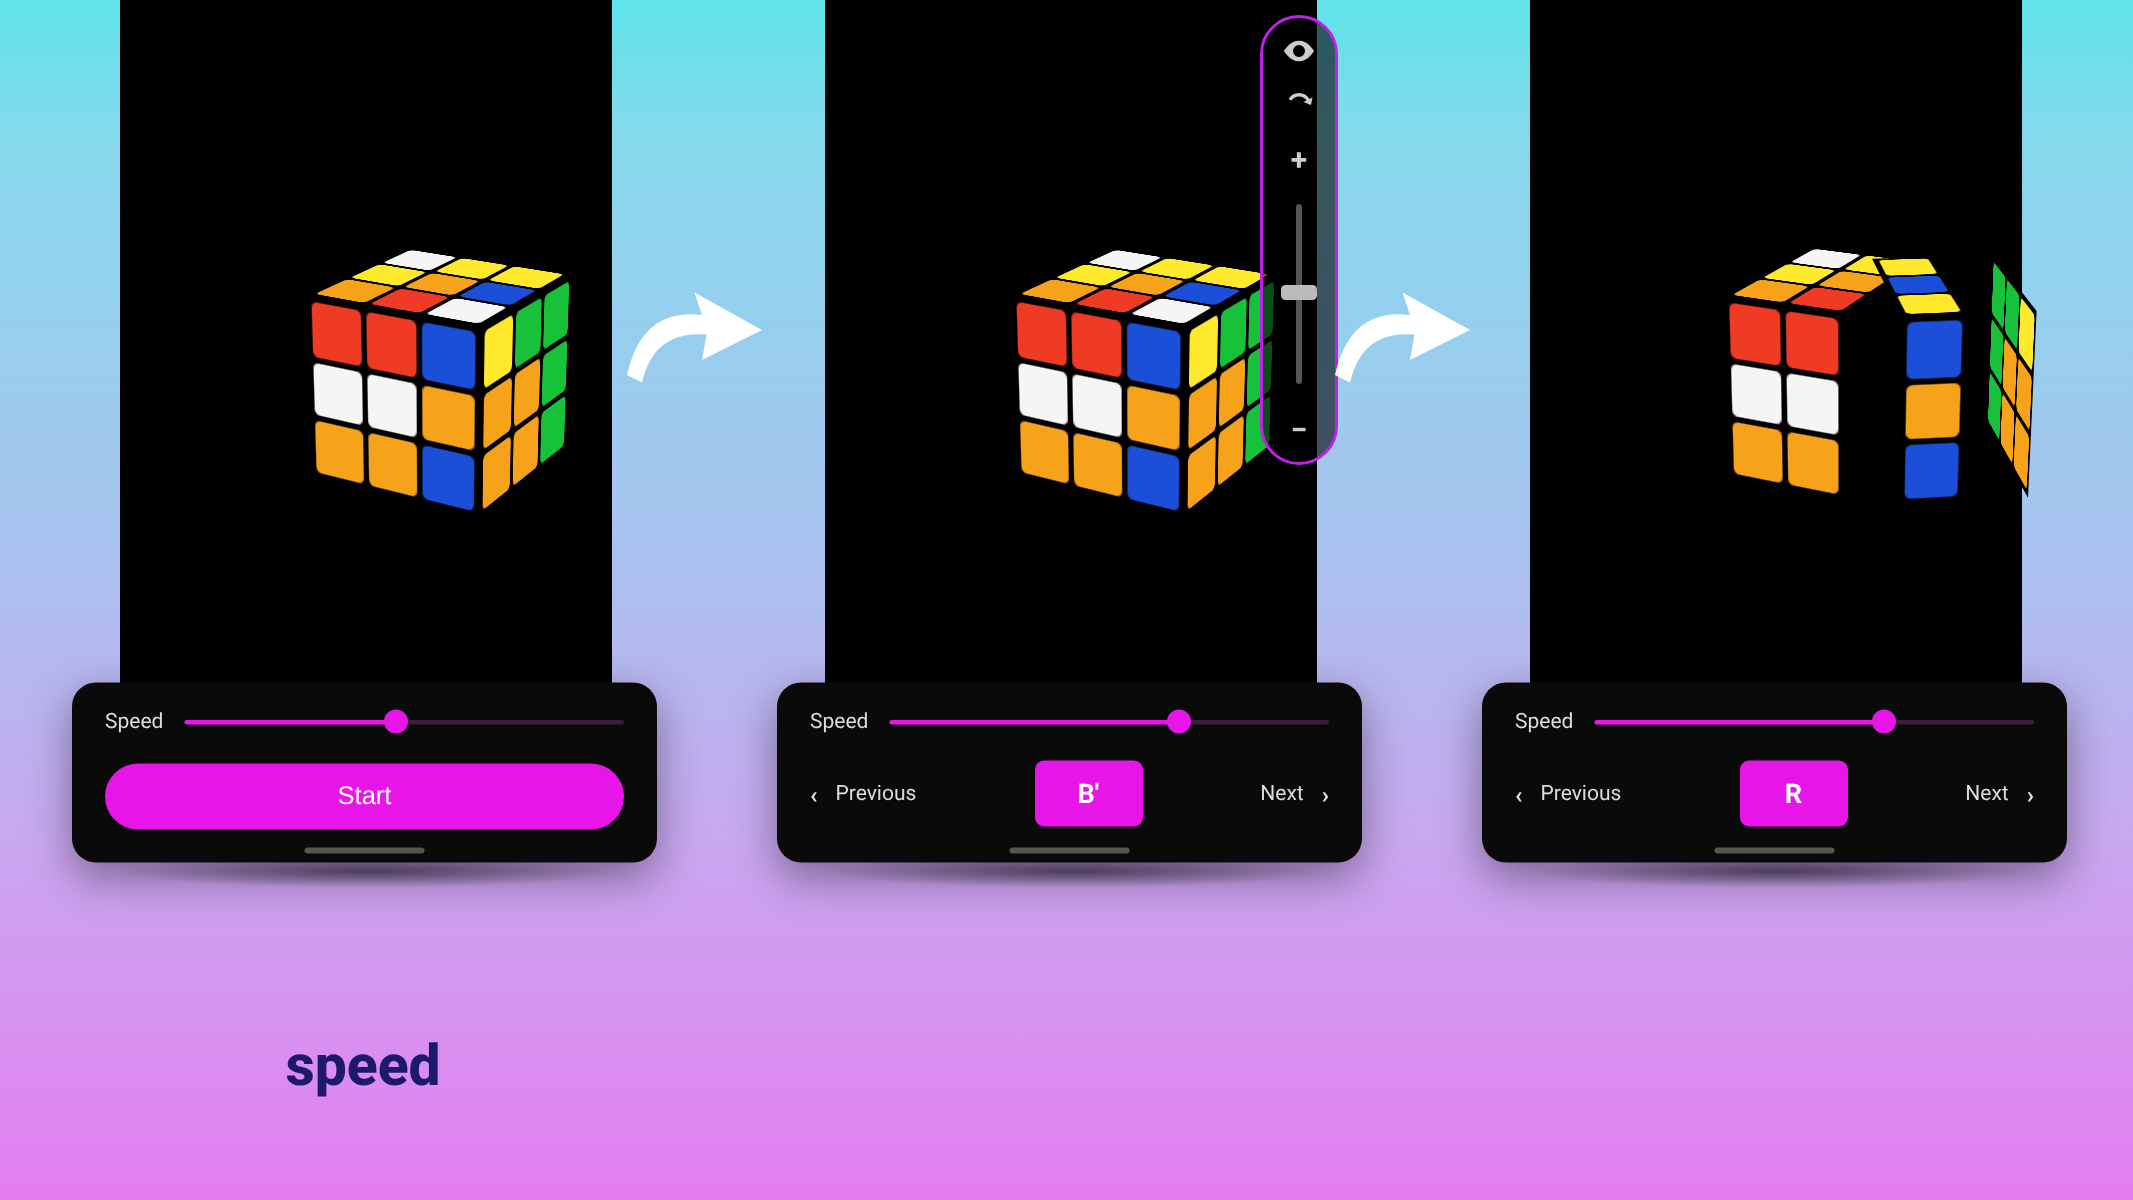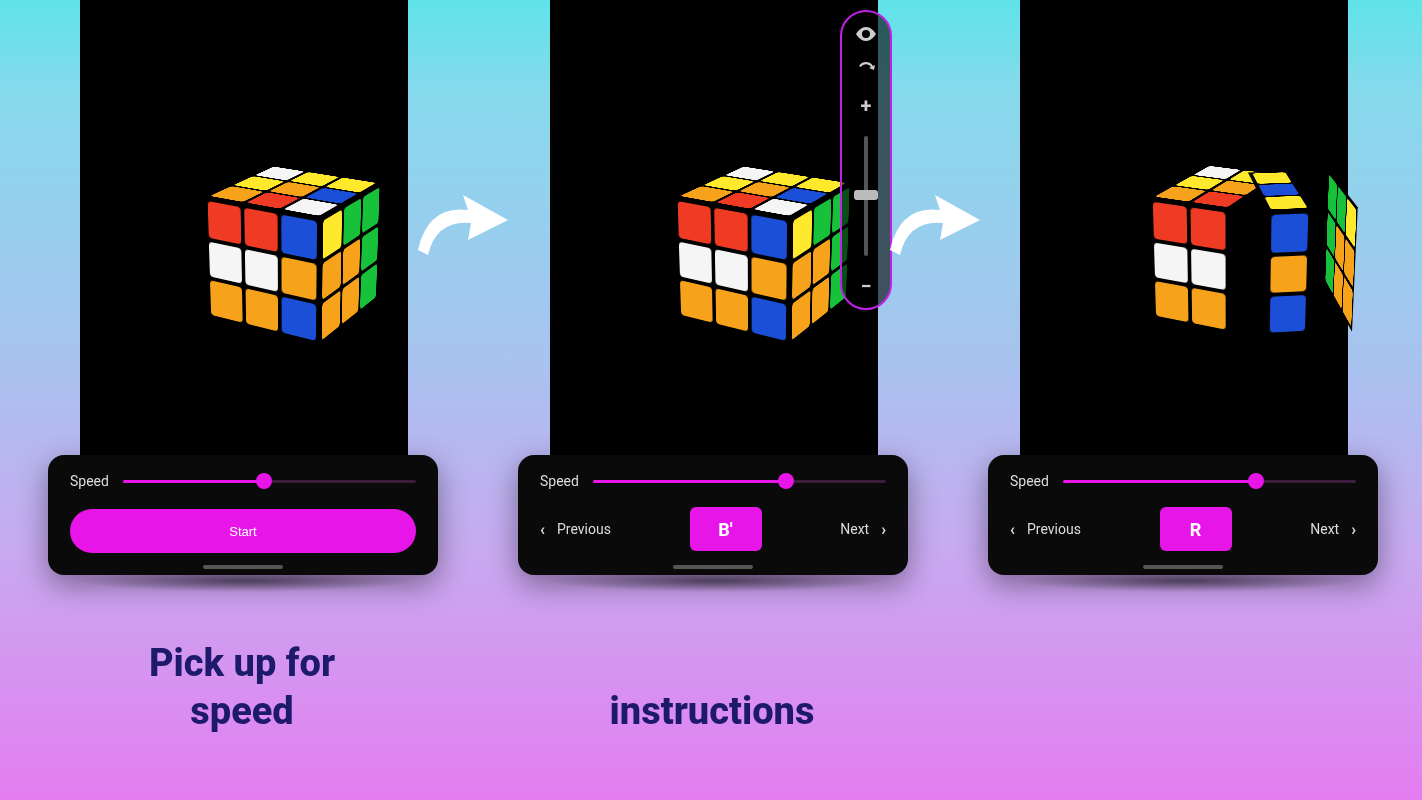--- a/index.html
+++ b/index.html
@@ -32,21 +32,21 @@
   }
   .control-card.nav{padding-bottom:10px;}
   .speed-row{display:flex;align-items:center;gap:14px;margin-bottom:20px;}
   .speed-lbl{font-size:14px;color:#ddd;}
   .slider-wrap{flex:1;position:relative;height:16px;}
   .track{position:absolute;top:7px;left:0;right:0;height:3px;background:#3a1d3d;border-radius:2px;}
   .fill{position:absolute;top:7px;left:0;height:3px;background:#e815e8;border-radius:2px;}
   .thumb{position:absolute;top:0;width:16px;height:16px;background:#e815e8;border-radius:50%;transform:translateX(-50%);}
   .start-btn{
     width:100%;height:44px;border:none;border-radius:22px;background:#e815e8;color:#fff;
-    font-size:13px;font-weight:500;cursor:pointer;
+    font-size:17px;font-weight:500;cursor:pointer;
   }
   .nav-row{display:flex;align-items:center;justify-content:space-between;margin-top:-2px;}
   .nav-btn{display:flex;align-items:center;gap:12px;color:#ddd;font-size:14px;cursor:pointer;}
   .chev{font-size:16px;font-weight:bold;}
   .move-box{
     width:72px;height:44px;background:#e815e8;border-radius:6px;
     display:flex;align-items:center;justify-content:center;
     font-size:18px;font-weight:700;color:#fff;
   }
   .home-bar{position:absolute;top:565px;left:195px;width:80px;height:4px;background:#555;border-radius:2px;}
@@ -136,21 +136,21 @@
           <div class="track"></div>
             <div class="fill" id="fill0" style="width: 48%;"></div>
             <div class="thumb" id="thumb0" style="left: 48%;"></div>
         </div>
       </div>
       <button class="start-btn">Start</button>
     </div>
     <div class="home-bar"></div>
     <div class="phone-shadow"></div>
     <div class="caption">
-      <span>Pick up for</span><br>
+      <br>
       <span>speed</span>
     </div>
   </div>
 
   <svg class="arrow a1" viewBox="0 0 110 80">
     <path d="M10 65 Q 20 20 60 25 L55 10 L100 35 L60 55 L63 38 Q 28 35 20 70 Z" fill="#fff"></path>
   </svg>
 
   <div class="panel p2">
     <div class="phone-upper">
@@ -227,21 +227,20 @@
         <div class="nav-btn">
           <span>Next</span>
           <span class="chev">›</span>
         </div>
       </div>
     </div>
     <div class="home-bar"></div>
     <div class="phone-shadow"></div>
     <div class="caption">
       <br>
-      <span>instructions</span>
     </div>
   </div>
 
   <svg class="arrow a2" viewBox="0 0 110 80">
     <path d="M10 65 Q 20 20 60 25 L55 10 L100 35 L60 55 L63 38 Q 28 35 20 70 Z" fill="#fff"></path>
   </svg>
 
   <div class="panel p3">
     <div class="phone-upper">
       <div class="cube-wrap">

